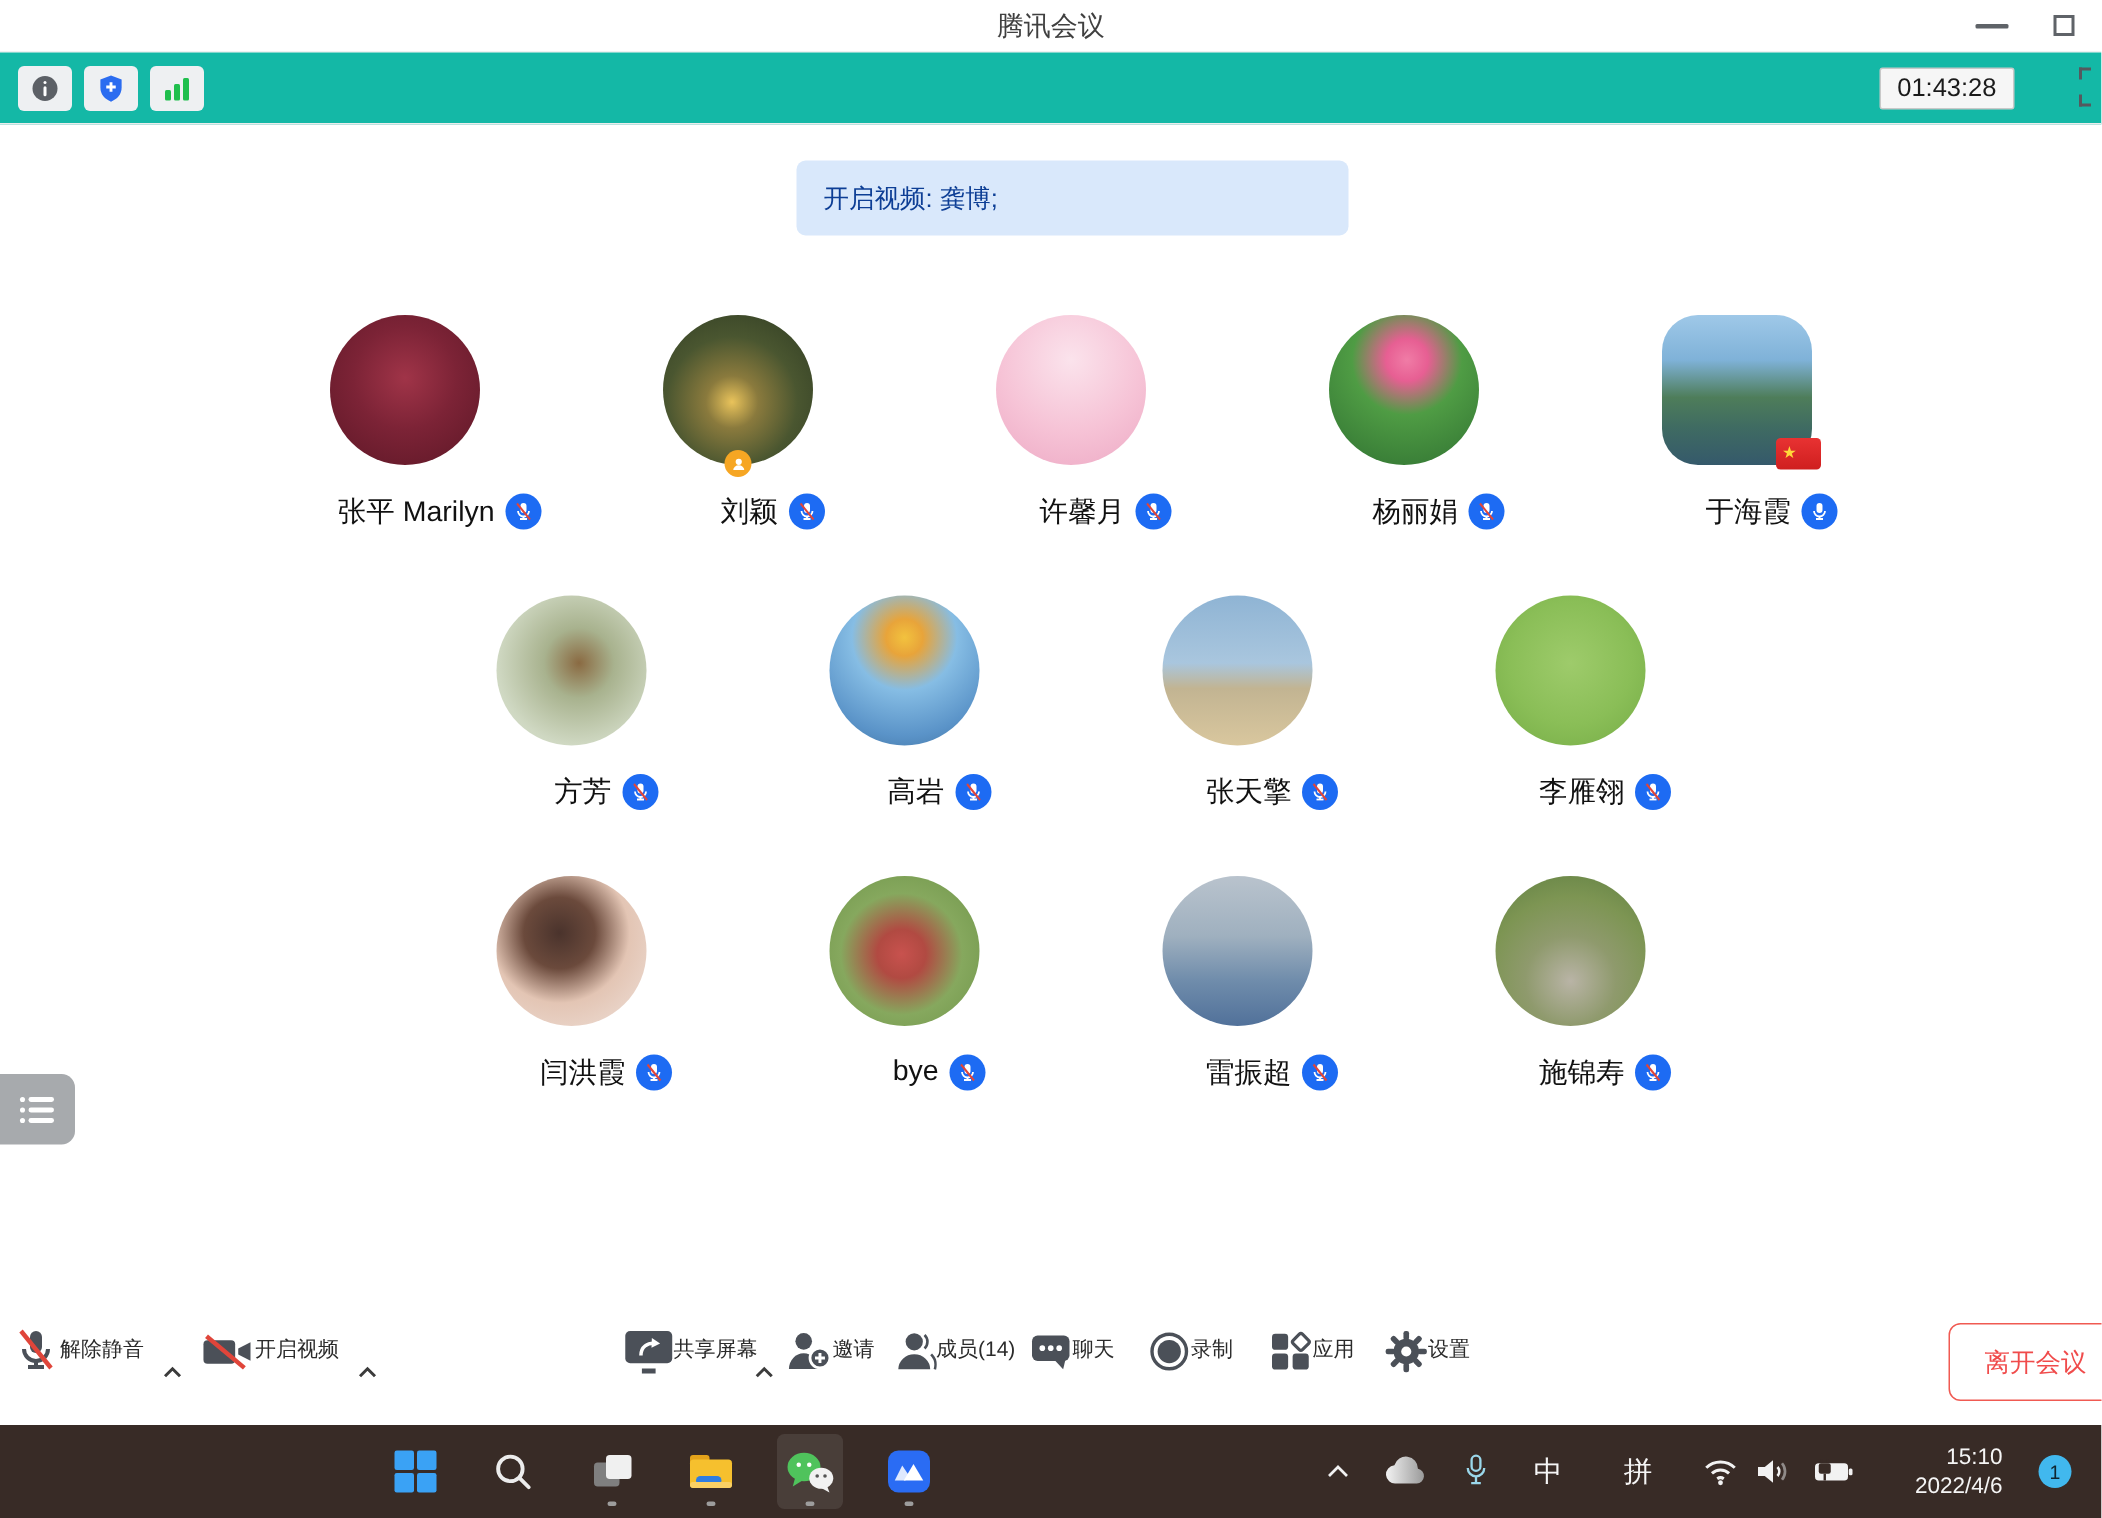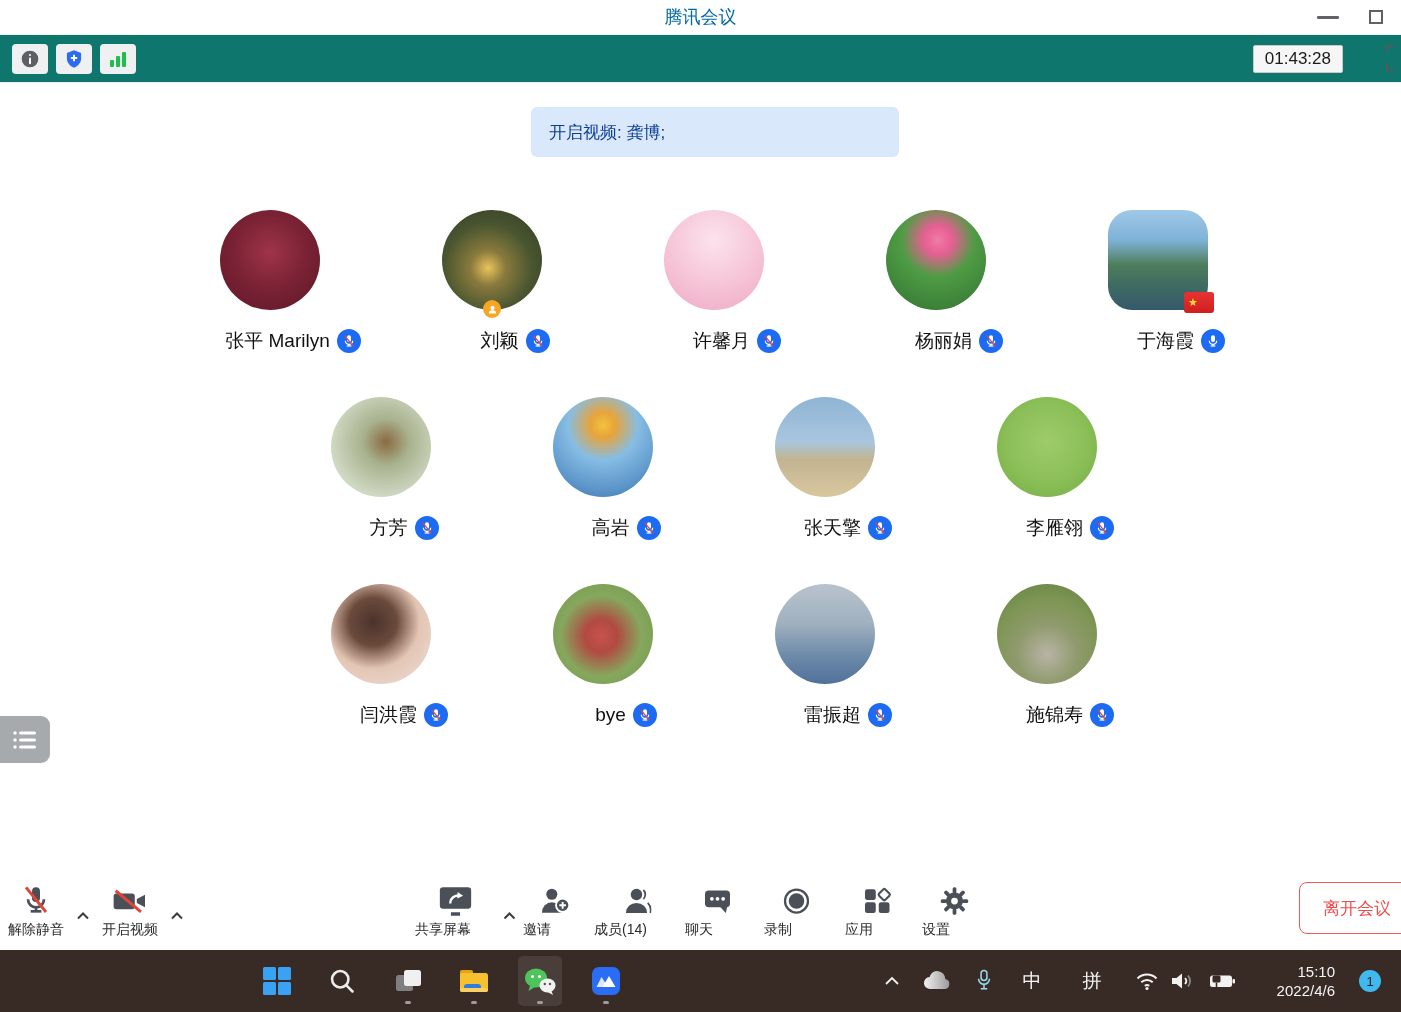--- a/index.html
+++ b/index.html
@@ -3,27 +3,27 @@
 <meta charset="utf-8">
 <style>
   * { margin:0; padding:0; box-sizing:border-box; }
   html,body { width:1401px; height:1012px; overflow:hidden; background:#fff;
     font-family:"Liberation Sans","DejaVu Sans",sans-serif; }
   .app { position:relative; width:1401px; height:1012px; background:#fff; }
 
   
   .titlebar { height:35px; background:#fff; border-bottom:1px solid #f0f0f0;
     display:flex; align-items:center; justify-content:center; position:relative; }
-  .title { font-size:18px; color:#0369a1;text-align:center; }
+  .title { font-size:18px; color:#404040;text-align:center; }
   .win-controls { position:absolute; right:18px; top:0; height:100%; display:flex; align-items:center; gap:30px; }
   .btn-min { width:22px; height:3px; background:#5f6368; border-radius:1px; }
   .btn-max { width:14px; height:14px; border:2px solid #5f6368; }
 
   
-  .subbar { height:48px; background:#0f766e; border-bottom:1px solid #ececec;
+  .subbar { height:48px; background:#14b8a6; border-bottom:1px solid #ececec;
     display:flex; align-items:center; padding:0 12px; position:relative; }
   .icon-btn { width:36px; height:30px; background:#eef0f2; border-radius:4px;
     display:flex; align-items:center; justify-content:center; margin-right:8px; }
   .timer-box { margin-left:auto; margin-right:46px; border:1px solid #c9c9c9; background:#f6f6f6;
     padding:3px 11px; font-size:17px; color:#1a1a1a; border-radius:2px; }
   .fs-icon { position:absolute; left:1386px; top:10px; width:26px; height:26px; }
   .fs-icon .c { position:absolute; width:8px; height:8px; border:2.5px solid #55595e; }
   .fs-icon .tl { left:0; top:0; border-right:none; border-bottom:none; }
   .fs-icon .bl { left:0; bottom:0; border-right:none; border-top:none; }
 
@@ -50,21 +50,21 @@
     background:linear-gradient(180deg,#e83232,#cf1f1f); border-radius:3px;
     color:#ffd83a; font-size:11px; line-height:20px; padding-left:4px; }
 
   
   .list-toggle { position:absolute; left:0; top:716px; width:50px; height:47px;
     background:#a7aaad; border-radius:0 9px 9px 0;
     display:flex; align-items:center; justify-content:center; }
 
   
   .footer { position:absolute; left:0; top:866px; width:100%; height:84px; background:#fff; }
-  .ctrl { display:flex; flex-direction:column; }
+  .ctrl { display:flex; flex-direction:row; align-items:center; }
   .ctrl .ic { height:38px; display:flex; align-items:flex-end; justify-content:center; }
   .ctrl .lbl { font-size:14px; color:#2b2b2b; margin-top:5px; white-space:nowrap; }
   .caret { margin-top:28px; }
   .left-group { position:absolute; left:8px; top:12px; display:flex; align-items:flex-start; gap:12px; }
   .center-group { position:absolute; left:50%; transform:translateX(-50%); top:12px;
     display:flex; align-items:flex-start; gap:7px; }
   .leave-btn { position:absolute; right:-14px; top:16px; width:116px; height:52px;
     background:#fff; border:1.5px solid #f05a52; border-radius:8px;
     color:#f04b4b; font-size:17px; font-family:inherit; }
 

